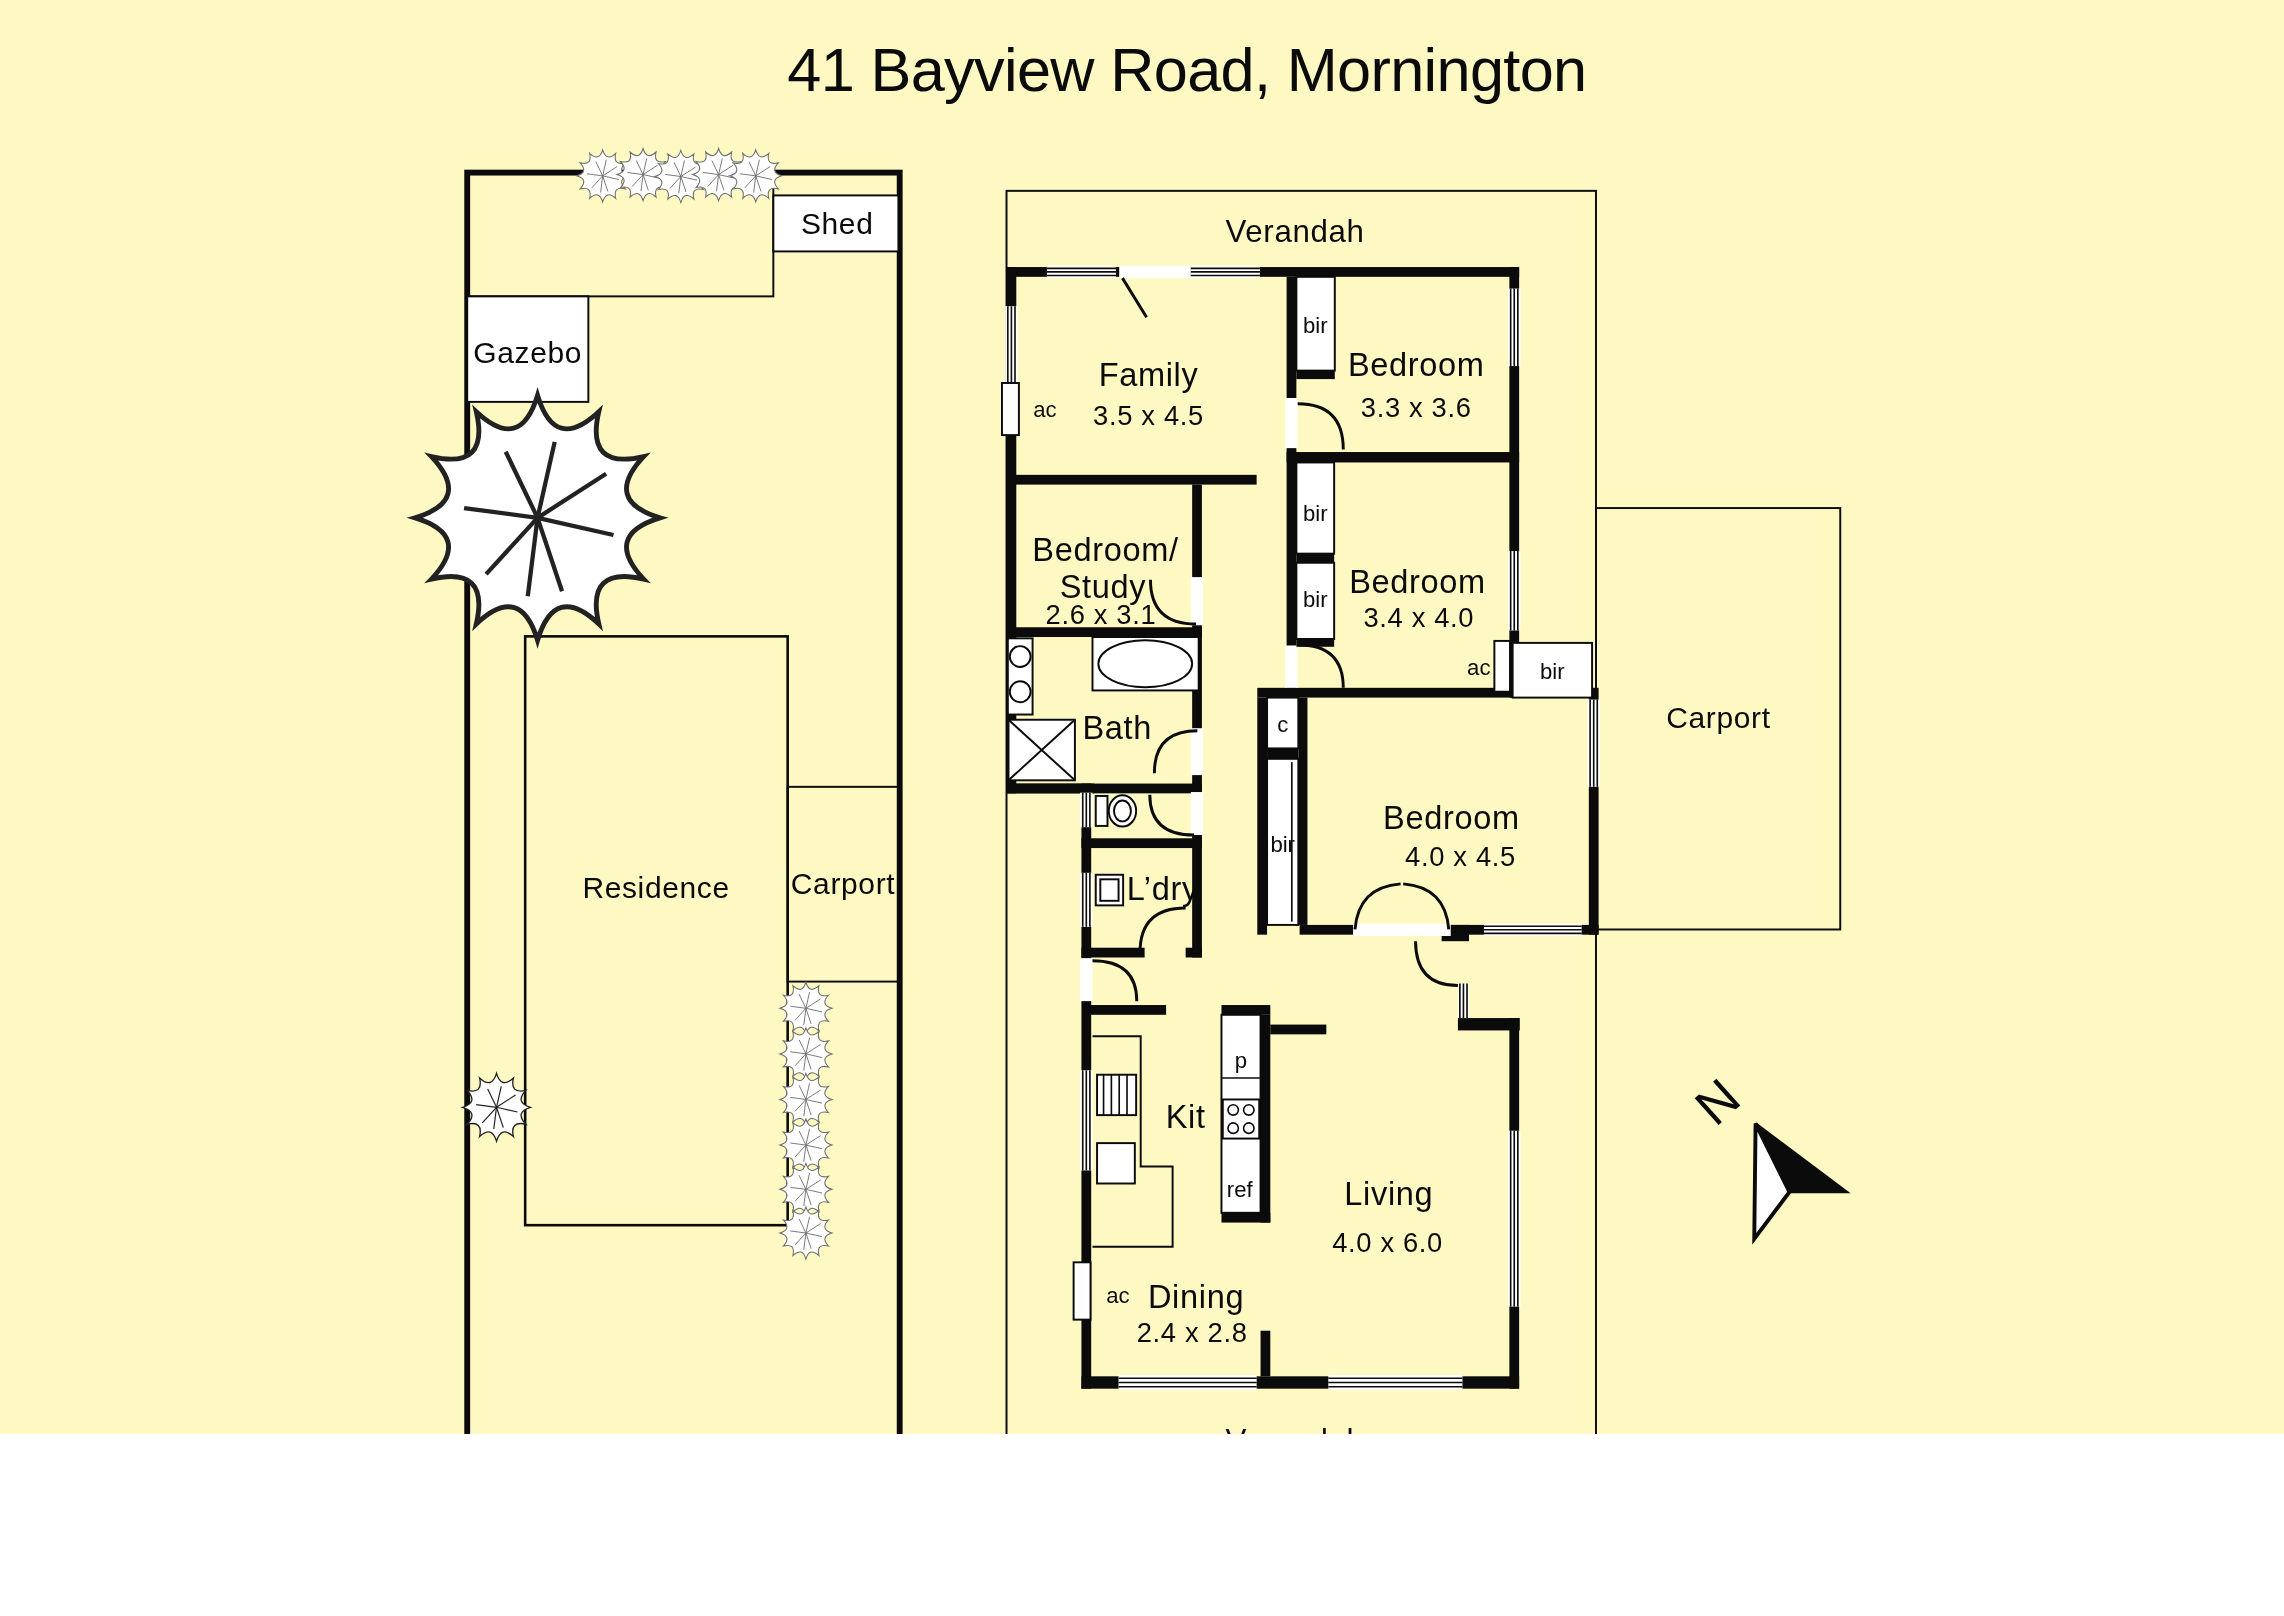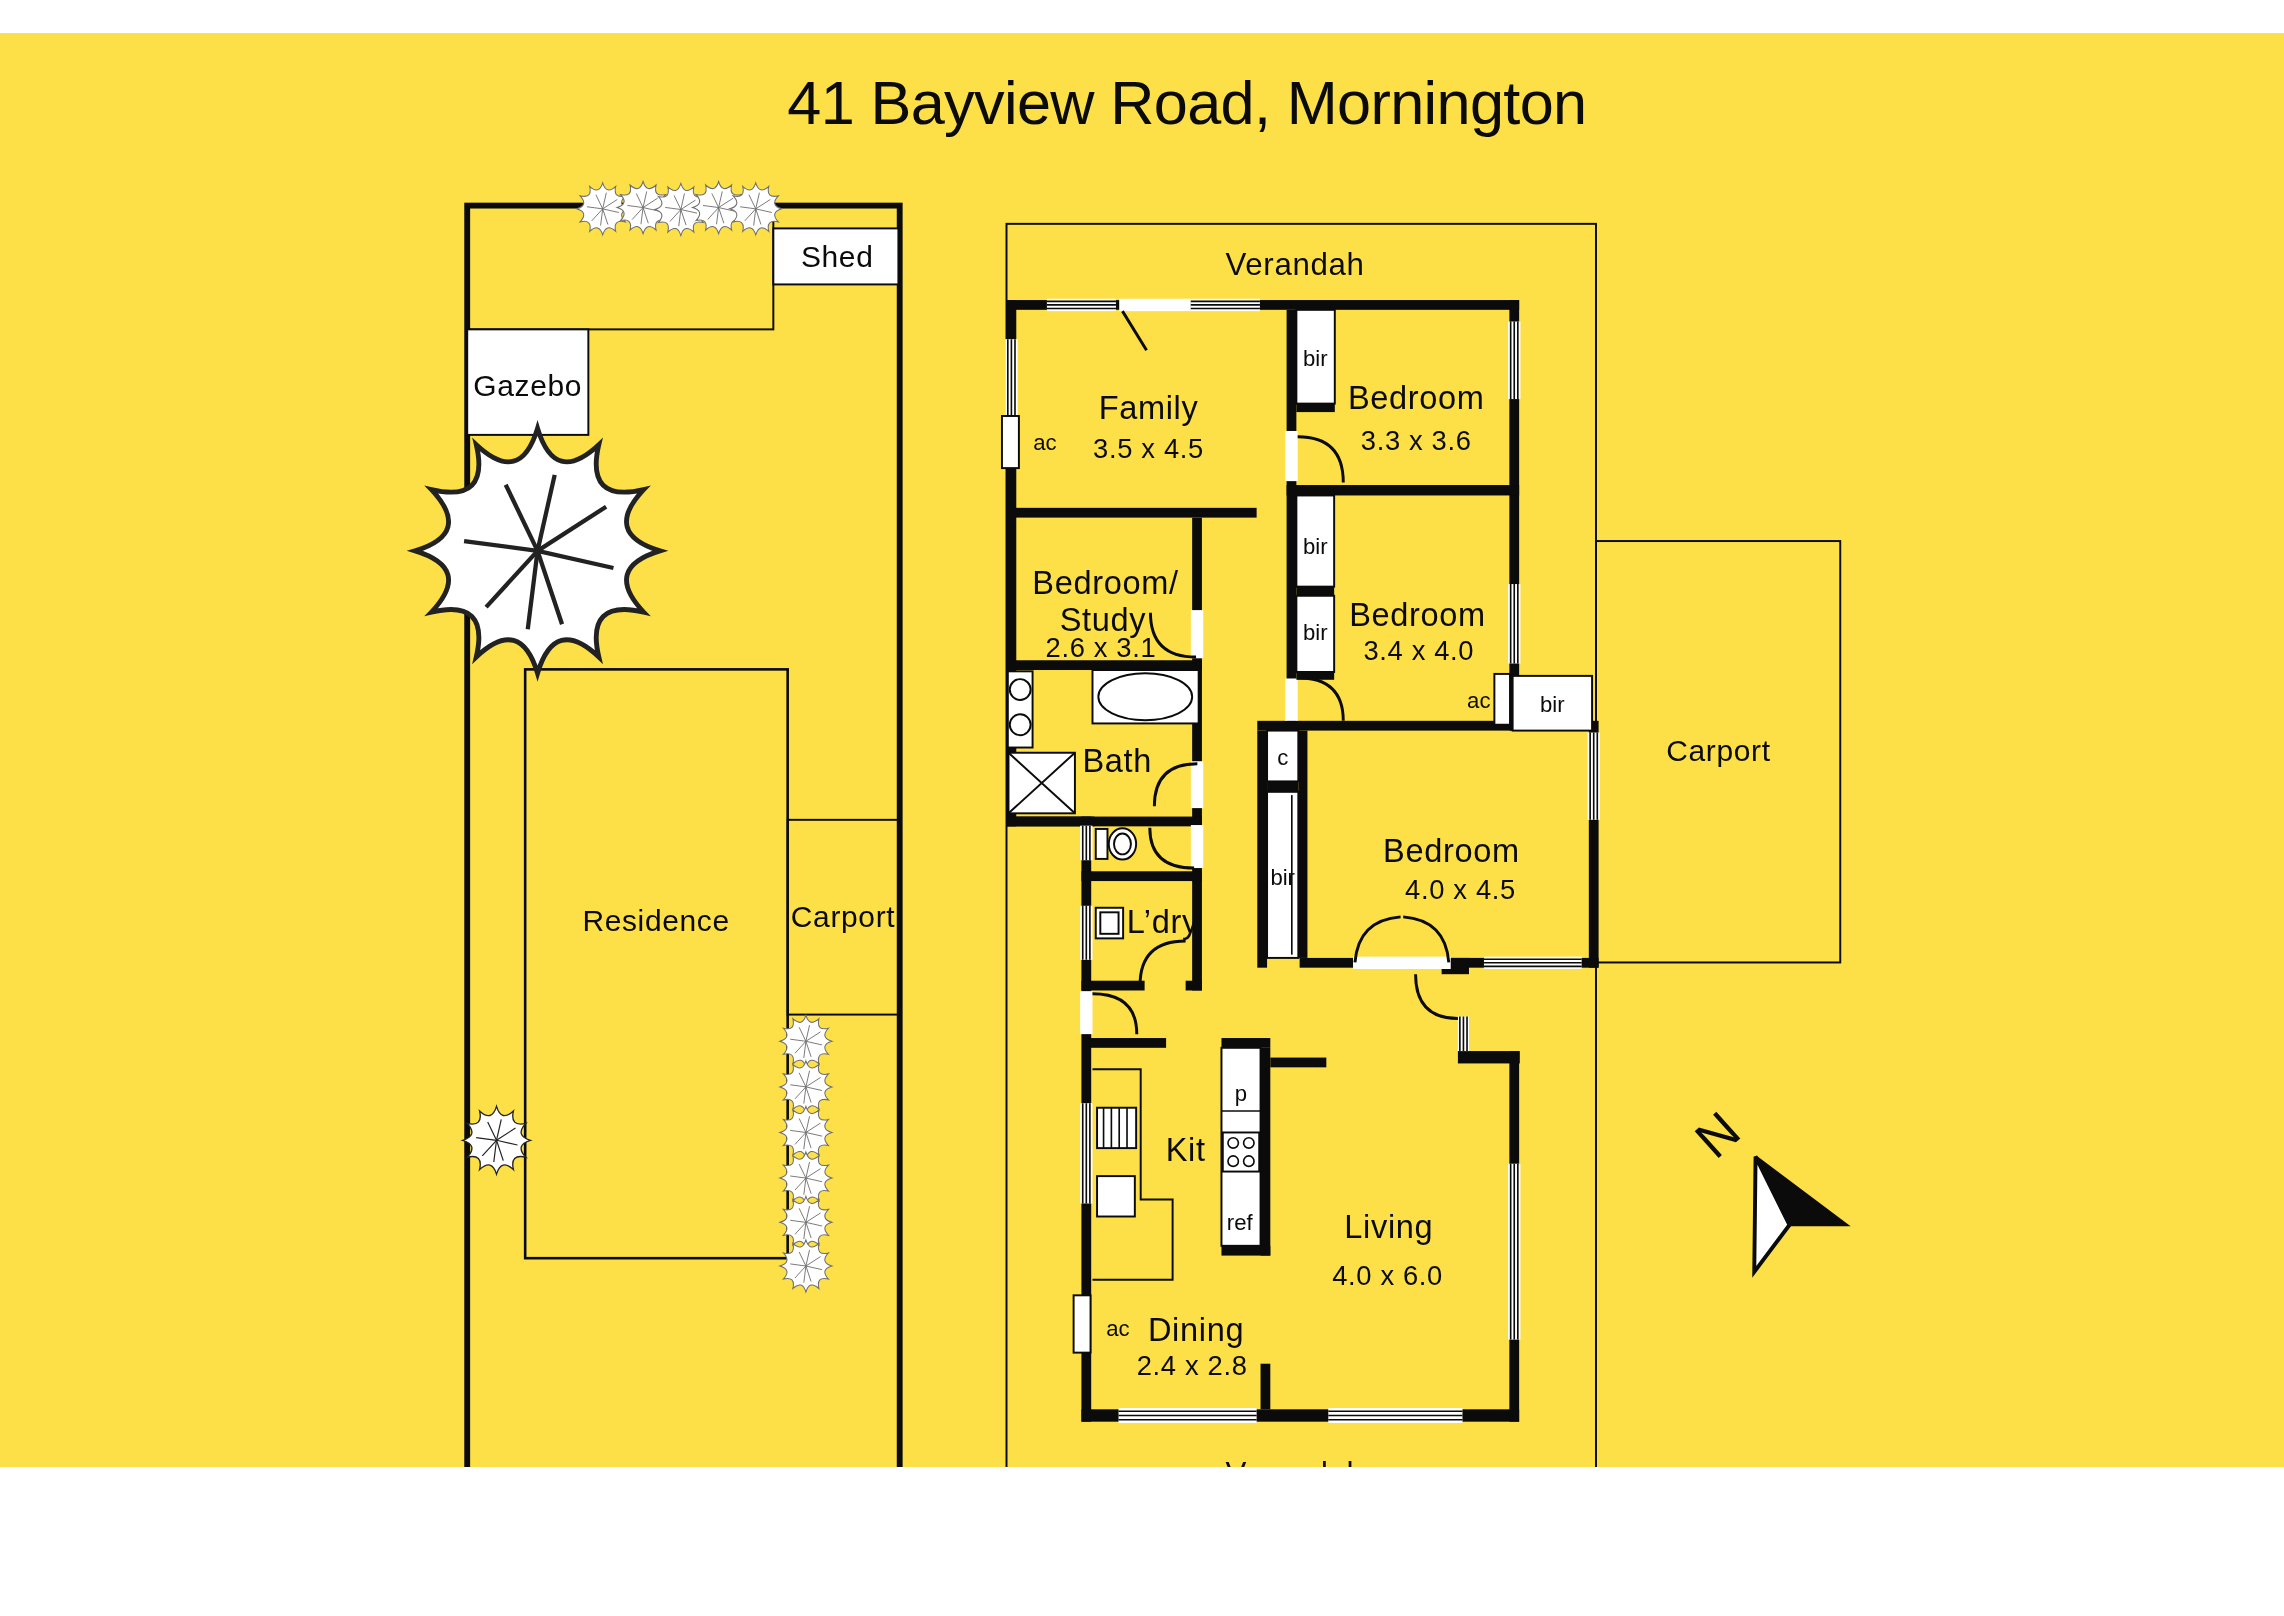--- a/index.html
+++ b/index.html
@@ -1,17 +1,17 @@
 <!DOCTYPE html>
 <html style="font-size:10.4px"><head>
 <meta charset="utf-8">
 <style>
   html,body{margin:0;padding:0;background:#fff;}
-  .page{position:relative;width:2284px;height:1434px;background:#fde047;overflow:hidden;
-        font-family:"Liberation Sans",sans-serif;margin-top:33px;}
+  .page{position:relative;width:2284px;height:1434px;background:#fef9c3;overflow:hidden;
+        font-family:"Liberation Sans",sans-serif;}
   svg{display:block;width:2284px;height:1616px;}
   text{fill:#0b0b0b;font-family:"Liberation Sans",sans-serif;}
   .t-title{font-size:94px;font-weight:500;letter-spacing:-1px;}
   .t-site{font-size:46px;letter-spacing:1px;}
   .t-ver{font-size:48px;letter-spacing:1px;}
   .t-room{font-size:50px;letter-spacing:1px;}
   .t-dim{font-size:42px;letter-spacing:1px;}
   .t-sm{font-size:34px;}
   .t-n{font-size:80px;}
   .w{fill:#0b0b0b;}

